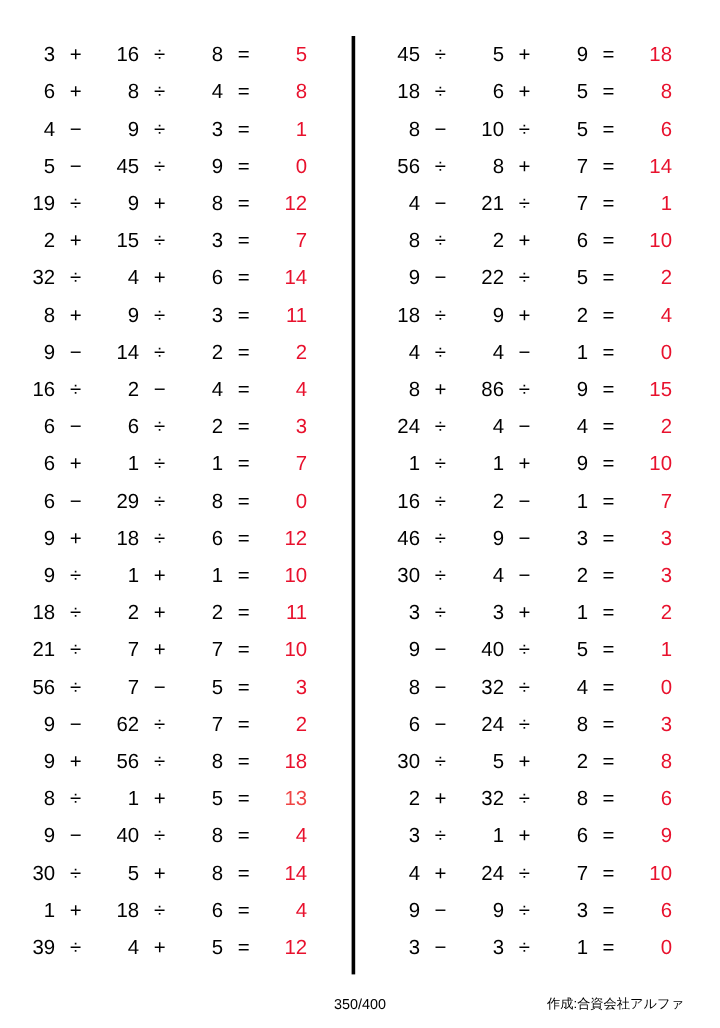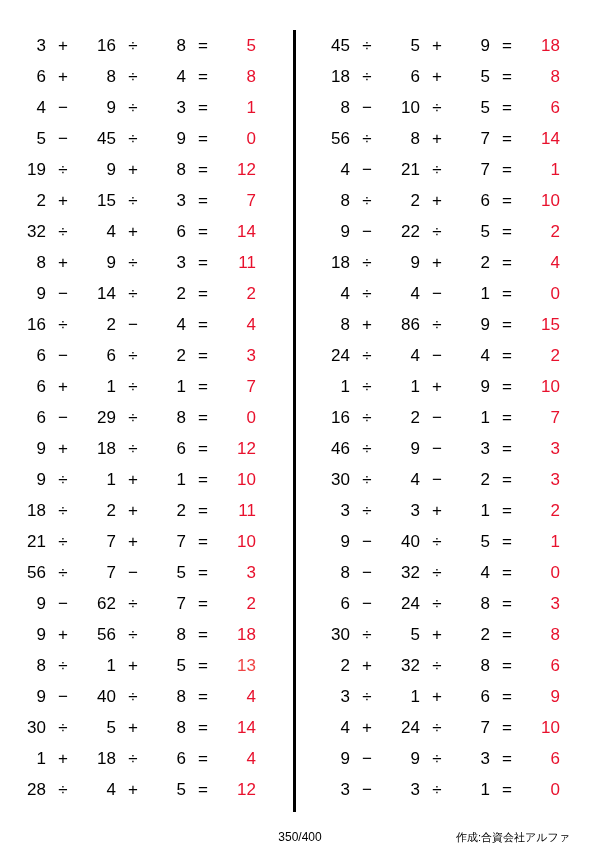--- a/index.html
+++ b/index.html
@@ -333,21 +333,21 @@
         <div class="row">
           <div class="cell num">1</div>
           <div class="cell op">+</div>
           <div class="cell num">18</div>
           <div class="cell op">÷</div>
           <div class="cell num">6</div>
           <div class="cell eq">=</div>
           <div class="cell ans" style="color: rgb(232, 17, 45);">4</div>
         </div>
         <div class="row">
-          <div class="cell num">28</div>
+          <div class="cell num">39</div>
           <div class="cell op">÷</div>
           <div class="cell num">4</div>
           <div class="cell op">+</div>
           <div class="cell num">5</div>
           <div class="cell eq">=</div>
           <div class="cell ans" style="color: rgb(232, 17, 45);">12</div>
         </div>
       </div>
     <div class="col right" id="right-col">
         <div class="row">

